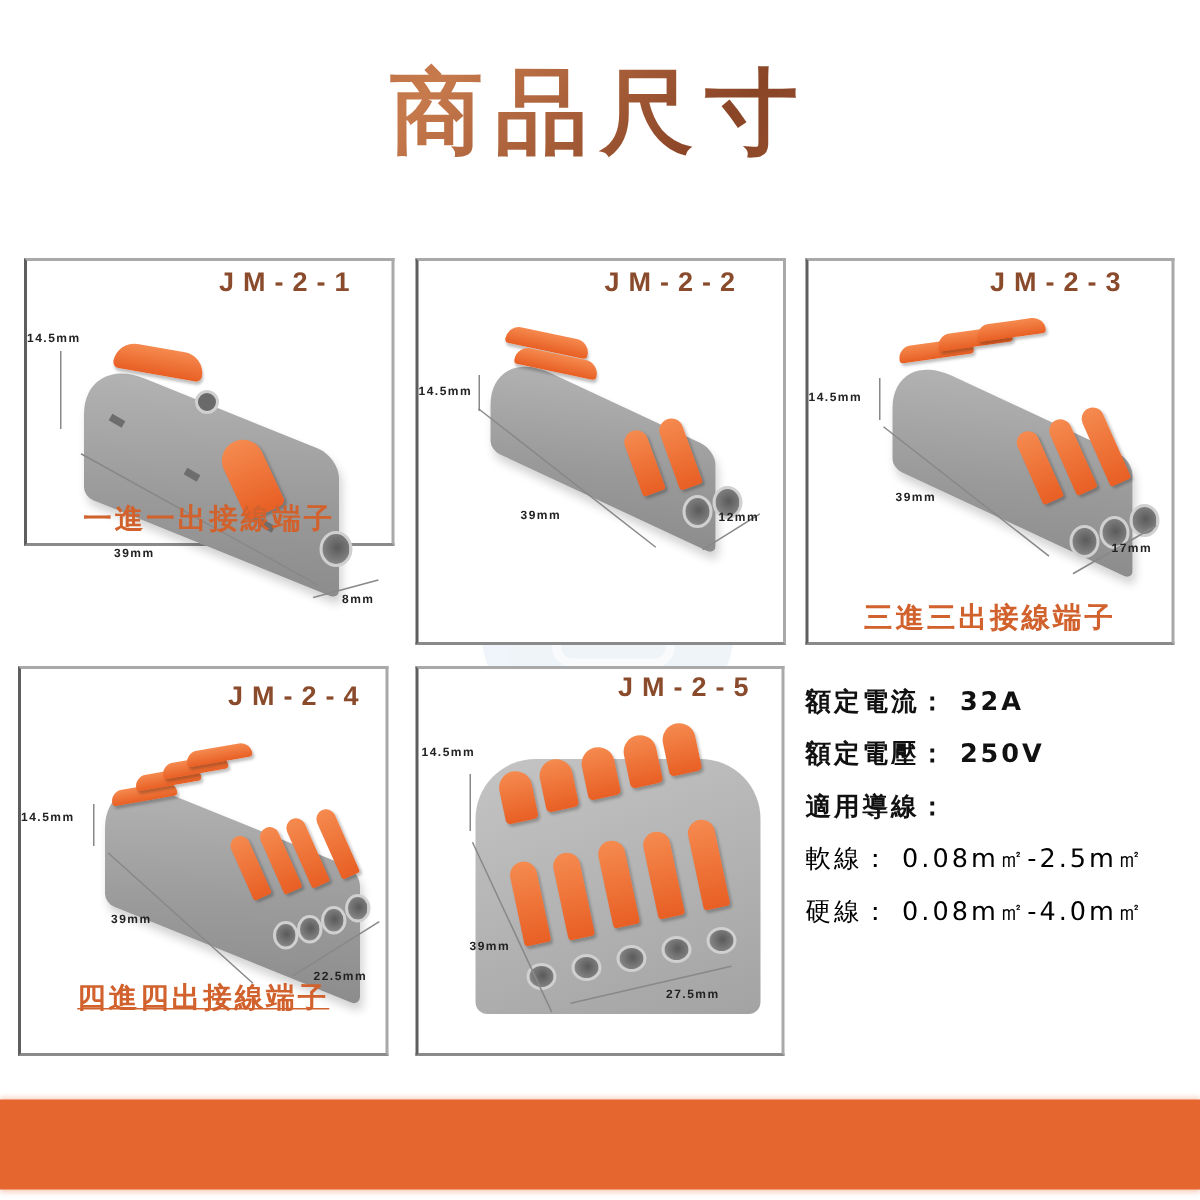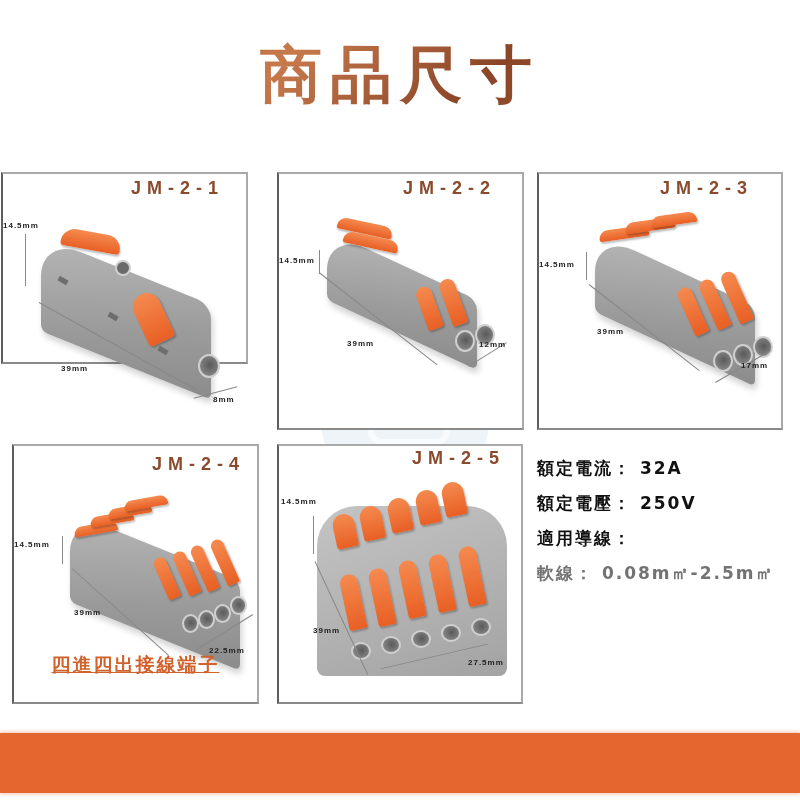--- a/index.html
+++ b/index.html
@@ -64,56 +64,57 @@
   }
   .hole {
     position:absolute; width:20px; height:18px; border-radius:50%;
     background:radial-gradient(circle at 55% 45%,#5a5a5a,#7d7d7d 60%,#9b9b9b);
     border:2px solid #d0d0d0;
   }
   .slot { position:absolute; width:10px; height:5px; background:#6d6d6d; transform:rotate(30deg); }
   .specs { position:absolute; left:537px; top:455px; }
   .spec-row { height:35px; line-height:26px; font-size:17px; letter-spacing:2px; color:#111; white-space:nowrap; }
   .spec-row.bold { font-weight:bold; }
-  .spec-row.light { color:#737373; font-weight:bold; }
+  .spec-row.light { color:#000000; font-weight:normal; }
   .bottom-band {
     position:absolute; left:0; top:733px; width:800px; height:60px;
     background:#e5672f;
     box-shadow:0 -2px 3px rgba(229,103,47,0.25), 0 2px 3px rgba(229,103,47,0.25);
   }
 </style>
 </head>
 <body>
 
 <div class="page-title">商品尺寸</div>
 
 <div class="watermark">
   <div class="cart"></div>
   <div class="wheel" style="left:58px;"></div>
   <div class="wheel" style="left:92px;"></div>
 </div>
 
-<div class="card" style="left:1px; top:172px; width:247px; height:192px;">
+<div class="card" style="left:16px; top:172px; width:247px; height:192px;">
   <div class="model" style="right:22px;">JM-2-1</div>
   <div class="dim" style="left:0px; top:47px;">14.5mm</div>
   <div class="dim-line" style="left:22px; top:60px; width:1px; height:52px;"></div>
   <div class="conn">
     <div class="body" style="left:38px; top:62px; width:170px; height:95px; border-radius:40px 14px 6px 6px; transform:skewY(22deg); transform-origin:left top;"></div>
     <div class="slot" style="left:55px; top:104px;"></div>
     <div class="slot" style="left:105px; top:140px;"></div>
     <div class="slot" style="left:155px; top:174px;"></div>
     <div class="hole" style="left:112px; top:86px; width:12px; height:12px; background:#6a6a6a;"></div>
     <div class="lever" style="left:58px; top:58px; width:60px; height:18px; transform:rotate(10deg);"></div>
     <div class="lever" style="left:135px; top:118px; width:28px; height:52px; transform:rotate(-25deg);"></div>
     <div class="hole" style="left:195px; top:180px; width:18px; height:20px;"></div>
   </div>
   <div class="dim-line" style="left:36px; top:128px; width:180px; height:1px; transform:rotate(29deg); transform-origin:left center;"></div>
   <div class="dim" style="left:58px; top:190px;">39mm</div>
   <div class="dim-line" style="left:190px; top:218px; width:45px; height:1px; transform:rotate(-15deg);"></div>
   <div class="dim" style="left:210px; top:221px;">8mm</div>
+  <div class="caption">一進一出接線端子</div>
 </div>
 
 <div class="card" style="left:277px; top:172px; width:247px; height:258px;">
   <div class="model">JM-2-2</div>
   <div class="dim" style="left:0px; top:82px;">14.5mm</div>
   <div class="dim-line" style="left:40px; top:76px; width:1px; height:24px;"></div>
   <div class="conn">
     <div class="body" style="left:48px; top:56px; width:150px; height:70px; transform:skewY(25deg); transform-origin:left top;"></div>
     <div class="lever" style="left:58px; top:48px; width:56px; height:12px; transform:rotate(12deg);"></div>
     <div class="lever" style="left:64px; top:62px; width:56px; height:12px; transform:rotate(12deg);"></div>
@@ -141,20 +142,21 @@
     <div class="lever" style="left:168px; top:104px; width:15px; height:52px; transform:rotate(-24deg);"></div>
     <div class="lever" style="left:190px; top:96px; width:15px; height:54px; transform:rotate(-24deg);"></div>
     <div class="hole" style="left:174px; top:176px; width:16px; height:18px;"></div>
     <div class="hole" style="left:194px; top:170px; width:16px; height:18px;"></div>
     <div class="hole" style="left:214px; top:162px; width:16px; height:18px;"></div>
   </div>
   <div class="dim-line" style="left:50px; top:110px; width:140px; height:1px; transform:rotate(38deg); transform-origin:left center;"></div>
   <div class="dim" style="left:58px; top:153px;">39mm</div>
   <div class="dim-line" style="left:172px; top:192px; width:64px; height:1px; transform:rotate(-30deg);"></div>
   <div class="dim" style="left:202px; top:187px;">17mm</div>
+  <div class="caption">三進三出接線端子</div>
 </div>
 
 <div class="card" style="left:12px; top:444px; width:247px; height:260px;">
   <div class="model" style="right:12px; top:8px;">JM-2-4</div>
   <div class="dim" style="left:0px; top:94px;">14.5mm</div>
   <div class="dim-line" style="left:48px; top:90px; width:1px; height:28px;"></div>
   <div class="conn">
     <div class="body" style="left:56px; top:66px; width:170px; height:90px; transform:skewY(22deg); transform-origin:left top;"></div>
     <div class="lever" style="left:60px; top:78px; width:44px; height:10px; transform:rotate(-10deg);"></div>
     <div class="lever" style="left:76px; top:68px; width:44px; height:10px; transform:rotate(-10deg);"></div>
@@ -194,23 +196,24 @@
     <div class="lever" style="left:184px; top:100px; width:18px; height:60px; transform:rotate(-12deg);"></div>
     <div class="hole" style="left:72px; top:196px; width:16px; height:14px;"></div>
     <div class="hole" style="left:102px; top:190px; width:16px; height:14px;"></div>
     <div class="hole" style="left:132px; top:184px; width:16px; height:14px;"></div>
     <div class="hole" style="left:162px; top:178px; width:16px; height:14px;"></div>
     <div class="hole" style="left:192px; top:172px; width:16px; height:14px;"></div>
   </div>
   <div class="dim-line" style="left:36px; top:115px; width:125px; height:1px; transform:rotate(65deg); transform-origin:left center;"></div>
   <div class="dim" style="left:34px; top:180px;">39mm</div>
   <div class="dim-line" style="left:100px; top:210px; width:110px; height:1px; transform:rotate(-13deg);"></div>
-  <div class="dim" style="left:165px; top:212px;margin-left:24px;">27.5mm</div>
+  <div class="dim" style="left:165px; top:212px;">27.5mm</div>
 </div>
 
 <div class="specs">
   <div class="spec-row bold">額定電流： 32A</div>
   <div class="spec-row bold">額定電壓： 250V</div>
   <div class="spec-row bold">適用導線：</div>
   <div class="spec-row light">軟線： 0.08m㎡-2.5m㎡</div>
+  <div class="spec-row light">硬線： 0.08m㎡-4.0m㎡</div>
 </div>
 
 <div class="bottom-band"></div>
 
 </body></html>

